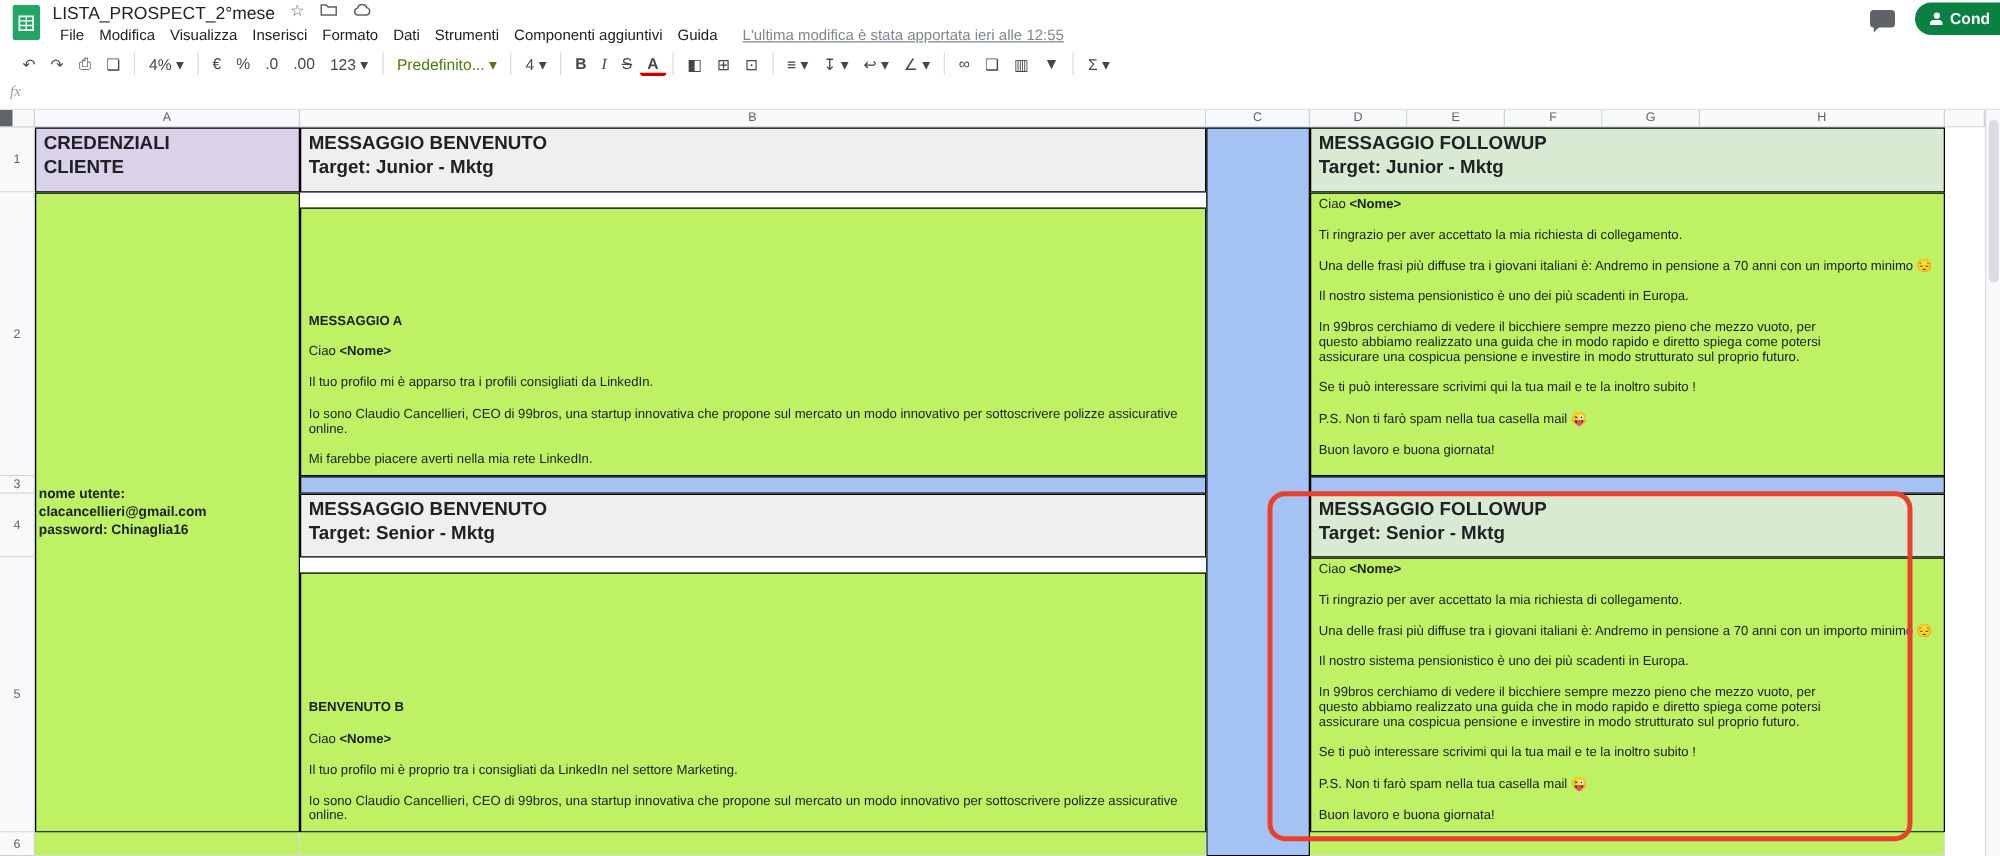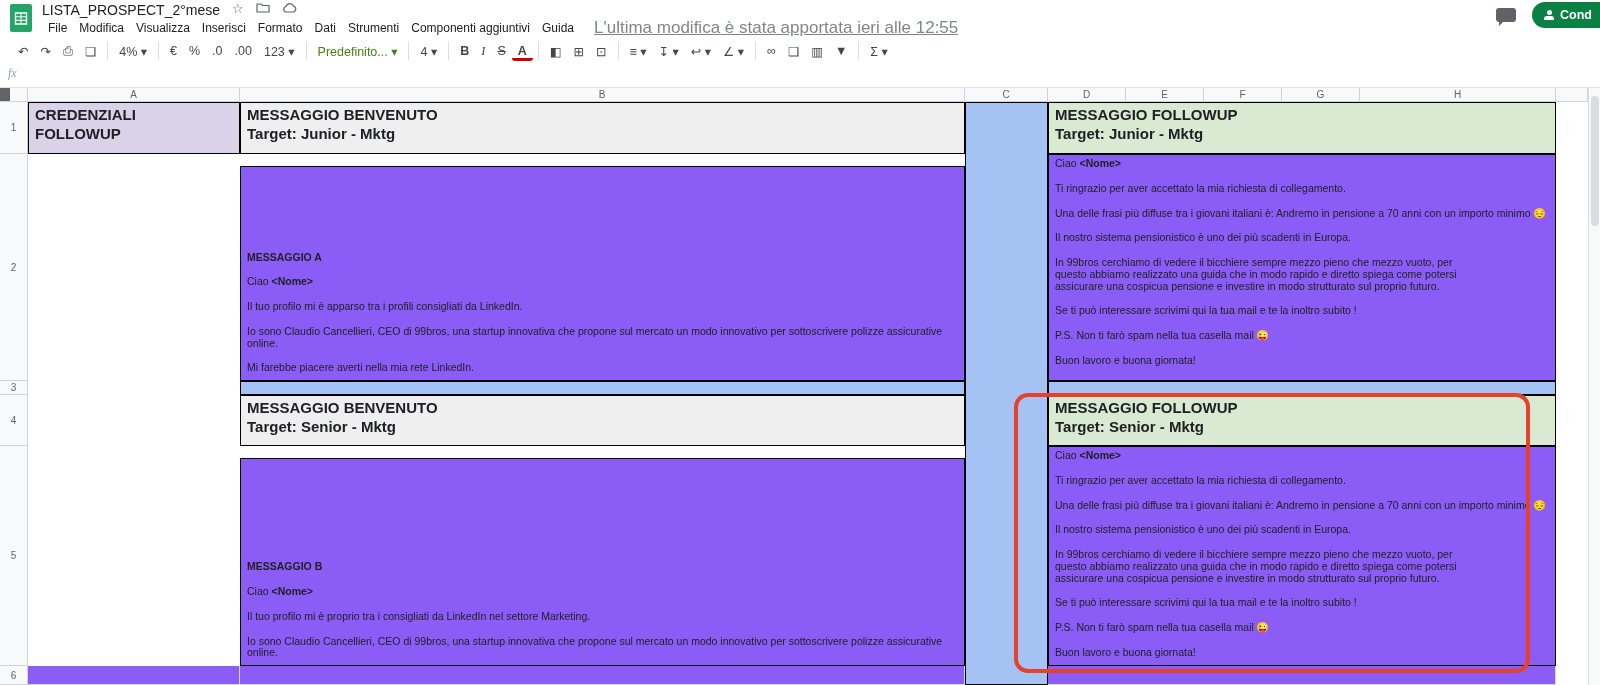--- a/index.html
+++ b/index.html
@@ -8,21 +8,21 @@
 
   
   .titlebar { height:36px; display:flex; align-items:flex-start; padding:2px 8px 0 8px; position:relative; }
   .logo { margin:2px 10px 0 2px; }
   .title-area { flex:1; display:flex; flex-direction:column; }
   .title-row { display:flex; align-items:flex-start; gap:12px; height:16px; }
   .doc-title { font-size:14px; color:#202124; }
   .ticon { color:#5f6368; font-size:13px; line-height:1; }
   .menu-row { display:flex; align-items:center; height:20px; font-size:12px; color:#202124; }
   .menu-item { padding:2px 6px; border-radius:3px; cursor:default; }
-  .last-modified { margin-left:14px; color:#80868b; font-size:17px; text-decoration:underline; }
+  .last-modified { margin-left:14px; color:#80868b; font-size:12px; text-decoration:underline; }
   .titlebar-right { position:absolute; right:0; top:2px; display:flex; align-items:center; gap:16px; }
   .chat-bubble { width:20px; height:14px; background:#5f6368; border-radius:3px; position:relative; }
   .chat-bubble::after { content:""; position:absolute; left:3px; bottom:-4px; border:4px solid transparent; border-top-color:#5f6368; border-left-color:#5f6368; }
   .share-btn { display:flex; align-items:center; gap:6px; background:#0b8043; color:#fff; border:none;
     font-family:inherit; font-size:12.5px; font-weight:700; height:26px; padding:0 14px 0 12px;
     border-radius:14px 0 0 14px; margin-right:-6px; }
   .person-icon { width:10px; height:10px; position:relative; display:inline-block; }
   .person-icon::before { content:""; position:absolute; top:0; left:2.5px; width:5px; height:5px; border-radius:50%; background:#fff; }
   .person-icon::after { content:""; position:absolute; bottom:0; left:0; width:10px; height:4px; border-radius:3px 3px 0 0; background:#fff; }
 
@@ -42,21 +42,21 @@
   .formula-input { flex:1; height:100%; }
 
   
   .sheet { display:grid; position:relative;
     grid-template-columns:28px 212px 725px 83px 78px 78px 78px 78px 196px 32px 12px;
     grid-template-rows:14px 52px 227px 14px 51px 220px 19px; }
   .hcell { background:#f8f9fa; border-right:1px solid #d0d3d6; border-bottom:1px solid #d0d3d6;
     font-size:10px; color:#5f6368; display:flex; align-items:center; justify-content:center; }
   .corner { position:relative; }
   .corner::before { content:""; position:absolute; left:0; top:0; width:10px; height:100%; background:#606368; }
-  .cell { background:#8b5cf6; border-right:1px solid #d9d9d9; border-bottom:1px solid #d9d9d9; overflow:hidden; }
+  .cell { background:#bef264; border-right:1px solid #d9d9d9; border-bottom:1px solid #d9d9d9; overflow:hidden; }
   .blk { border:1px solid #000; }
   .bg-purple { background:#d9d2e9; }
   .bg-gray { background:#efefef; }
   .bg-green { background:#d9ead3; }
   .bg-blue { background:#a4c2f4; }
   .hdr { font-weight:700; font-size:15px; line-height:1.25; padding:3px 6px; white-space:pre-line; }
   .msg { font-size:10.5px; line-height:1.12; padding:3px 6px; display:flex; flex-direction:column; }
   .msg.bottom { justify-content:flex-end;margin-top:12px; }
   .msg .para { white-space:pre-wrap; margin-bottom:13px; }
   .msg .para:last-child { margin-bottom:3px; }
@@ -193,27 +193,29 @@
   </div>
 
   <div class="hcell rh-1" data-name="row-header-1">1</div>
   <div class="hcell rh-2" data-name="row-header-2">2</div>
   <div class="hcell rh-3" data-name="row-header-3">3</div>
   <div class="hcell rh-4" data-name="row-header-4">4</div>
   <div class="hcell rh-5" data-name="row-header-5">5</div>
   <div class="hcell rh-6" data-name="row-header-6">6</div>
 
   <div class="cell blk bg-purple hdr cell-a1" data-name="cell-a1-credenziali-cliente">CREDENZIALI
-FOLLOWUP</div>
+CLIENTE</div>
   <div class="cell blk bg-gray hdr cell-b1" data-name="cell-b1-messaggio-benvenuto-junior">MESSAGGIO BENVENUTO
 Target: Junior - Mktg</div>
   <div class="cell blk bg-blue col-c" data-name="column-c-blue-spacer"></div>
   <div class="cell blk bg-green hdr cell-d1" data-name="cell-d1-messaggio-followup-junior">MESSAGGIO FOLLOWUP
 Target: Junior - Mktg</div>
 
+  <div class="cell blk cred cell-acred" data-name="cell-a-credentials">nome utente: clacancellieri@gmail.com
+password: Chinaglia16</div>
   <div class="cell blk msg bottom cell-b2" data-name="cell-b2-welcome-message-junior">
       <div class="para" data-name="message-paragraph"><span class="b">MESSAGGIO A</span></div>
       <div class="para" data-name="message-paragraph"><span>Ciao </span><span class="b">&lt;Nome&gt;</span></div>
       <div class="para" data-name="message-paragraph"><span>Il tuo profilo mi è apparso tra i profili consigliati da LinkedIn.</span></div>
       <div class="para" data-name="message-paragraph"><span>Io sono Claudio Cancellieri, CEO di 99bros, una startup innovativa che propone sul mercato un modo innovativo per sottoscrivere polizze assicurative online.</span></div>
       <div class="para" data-name="message-paragraph"><span>Mi farebbe piacere averti nella mia rete LinkedIn.</span></div>
     </div>
   <div class="cell blk msg cell-d2" data-name="cell-d2-followup-message-junior">
       <div class="para" data-name="message-paragraph"><span>Ciao </span><span class="b">&lt;Nome&gt;</span></div>
       <div class="para" data-name="message-paragraph"><span>Ti ringrazio per aver accettato la mia richiesta di collegamento.</span></div>
@@ -229,21 +231,21 @@
 
   <div class="cell blk bg-blue cell-b3" data-name="cell-b3-blue-spacer"></div>
   <div class="cell blk bg-blue cell-d3" data-name="cell-d3-blue-spacer"></div>
 
   <div class="cell blk bg-gray hdr cell-b4" data-name="cell-b4-messaggio-benvenuto-senior">MESSAGGIO BENVENUTO
 Target: Senior - Mktg</div>
   <div class="cell blk bg-green hdr cell-d4" data-name="cell-d4-messaggio-followup-senior">MESSAGGIO FOLLOWUP
 Target: Senior - Mktg</div>
 
   <div class="cell blk msg bottom cell-b5" data-name="cell-b5-welcome-message-senior">
-      <div class="para" data-name="message-paragraph"><span class="b">MESSAGGIO B</span></div>
+      <div class="para" data-name="message-paragraph"><span class="b">BENVENUTO B</span></div>
       <div class="para" data-name="message-paragraph"><span>Ciao </span><span class="b">&lt;Nome&gt;</span></div>
       <div class="para" data-name="message-paragraph"><span>Il tuo profilo mi è proprio tra i consigliati da LinkedIn nel settore Marketing.</span></div>
       <div class="para" data-name="message-paragraph"><span>Io sono Claudio Cancellieri, CEO di 99bros, una startup innovativa che propone sul mercato un modo innovativo per sottoscrivere polizze assicurative online.</span></div>
     </div>
   <div class="cell blk msg cell-d5" data-name="cell-d5-followup-message-senior">
       <div class="para" data-name="message-paragraph"><span>Ciao </span><span class="b">&lt;Nome&gt;</span></div>
       <div class="para" data-name="message-paragraph"><span>Ti ringrazio per aver accettato la mia richiesta di collegamento.</span></div>
       <div class="para" data-name="message-paragraph"><span>Una delle frasi più diffuse tra i giovani italiani è: Andremo in pensione a 70 anni con un importo minimo 😔</span></div>
       <div class="para" data-name="message-paragraph"><span>Il nostro sistema pensionistico è uno dei più scadenti in Europa.</span></div>
       <div class="para" data-name="message-paragraph"><span>In 99bros cerchiamo di vedere il bicchiere sempre mezzo pieno che mezzo vuoto, per

